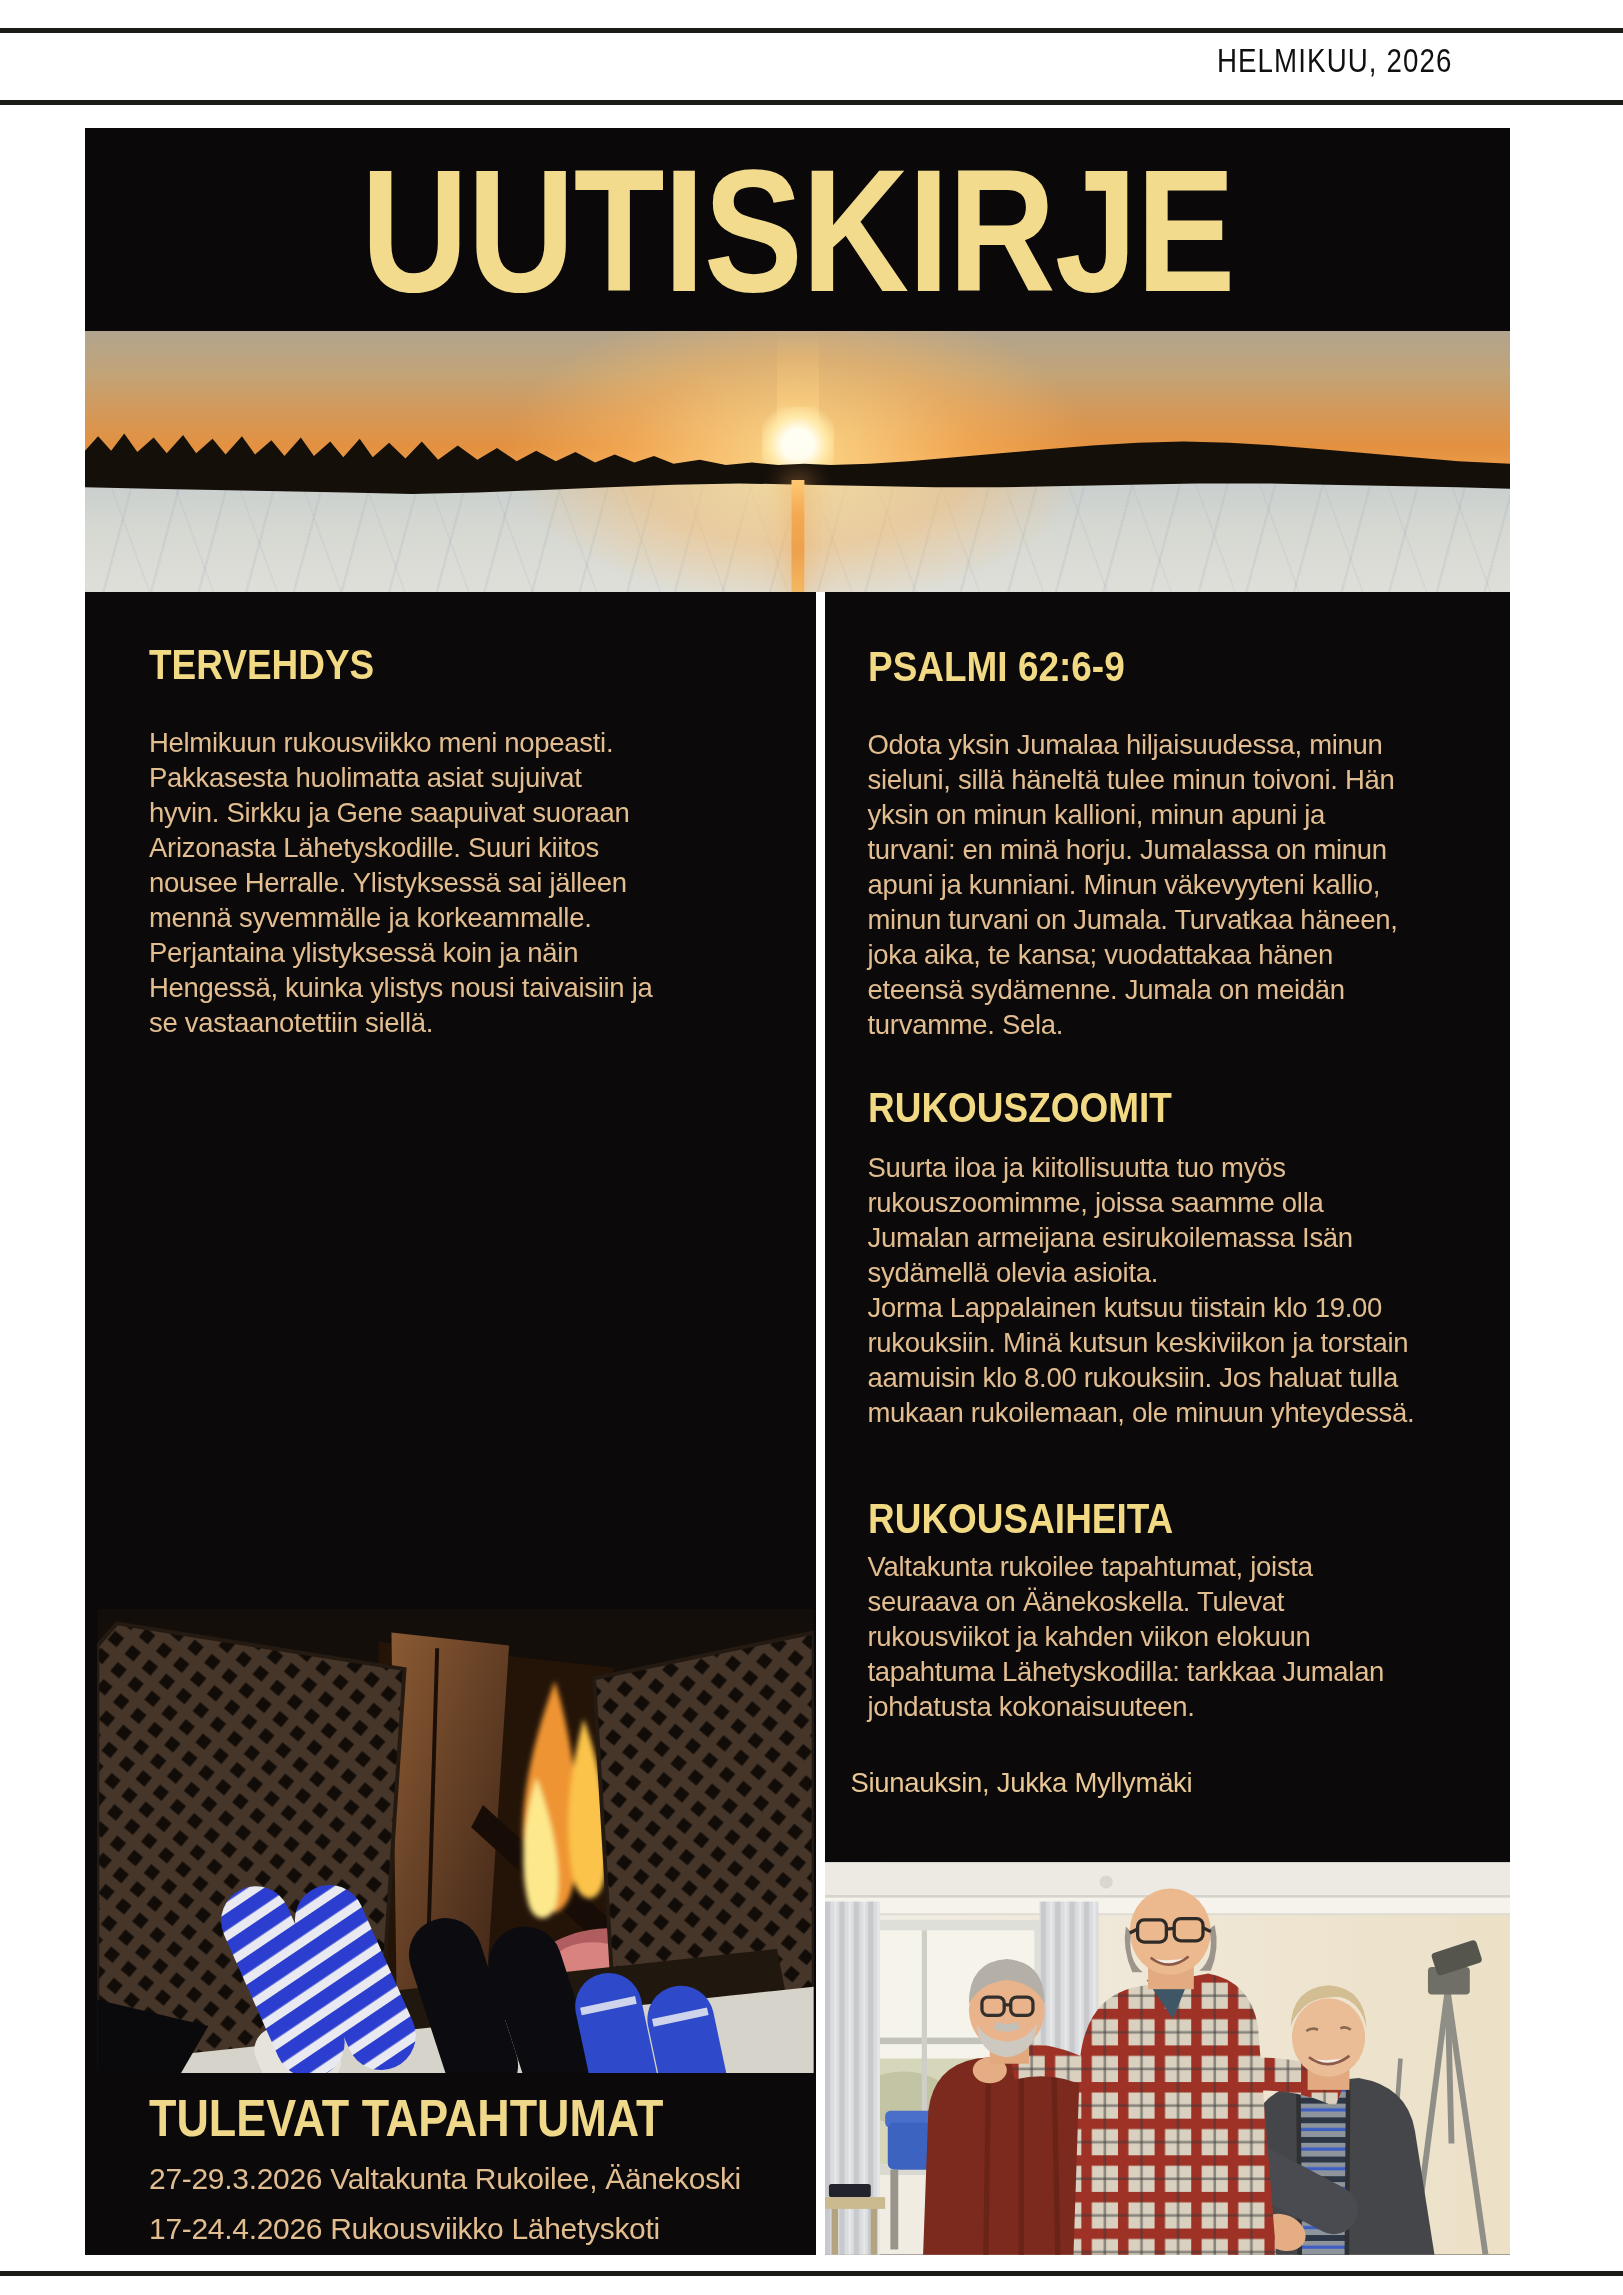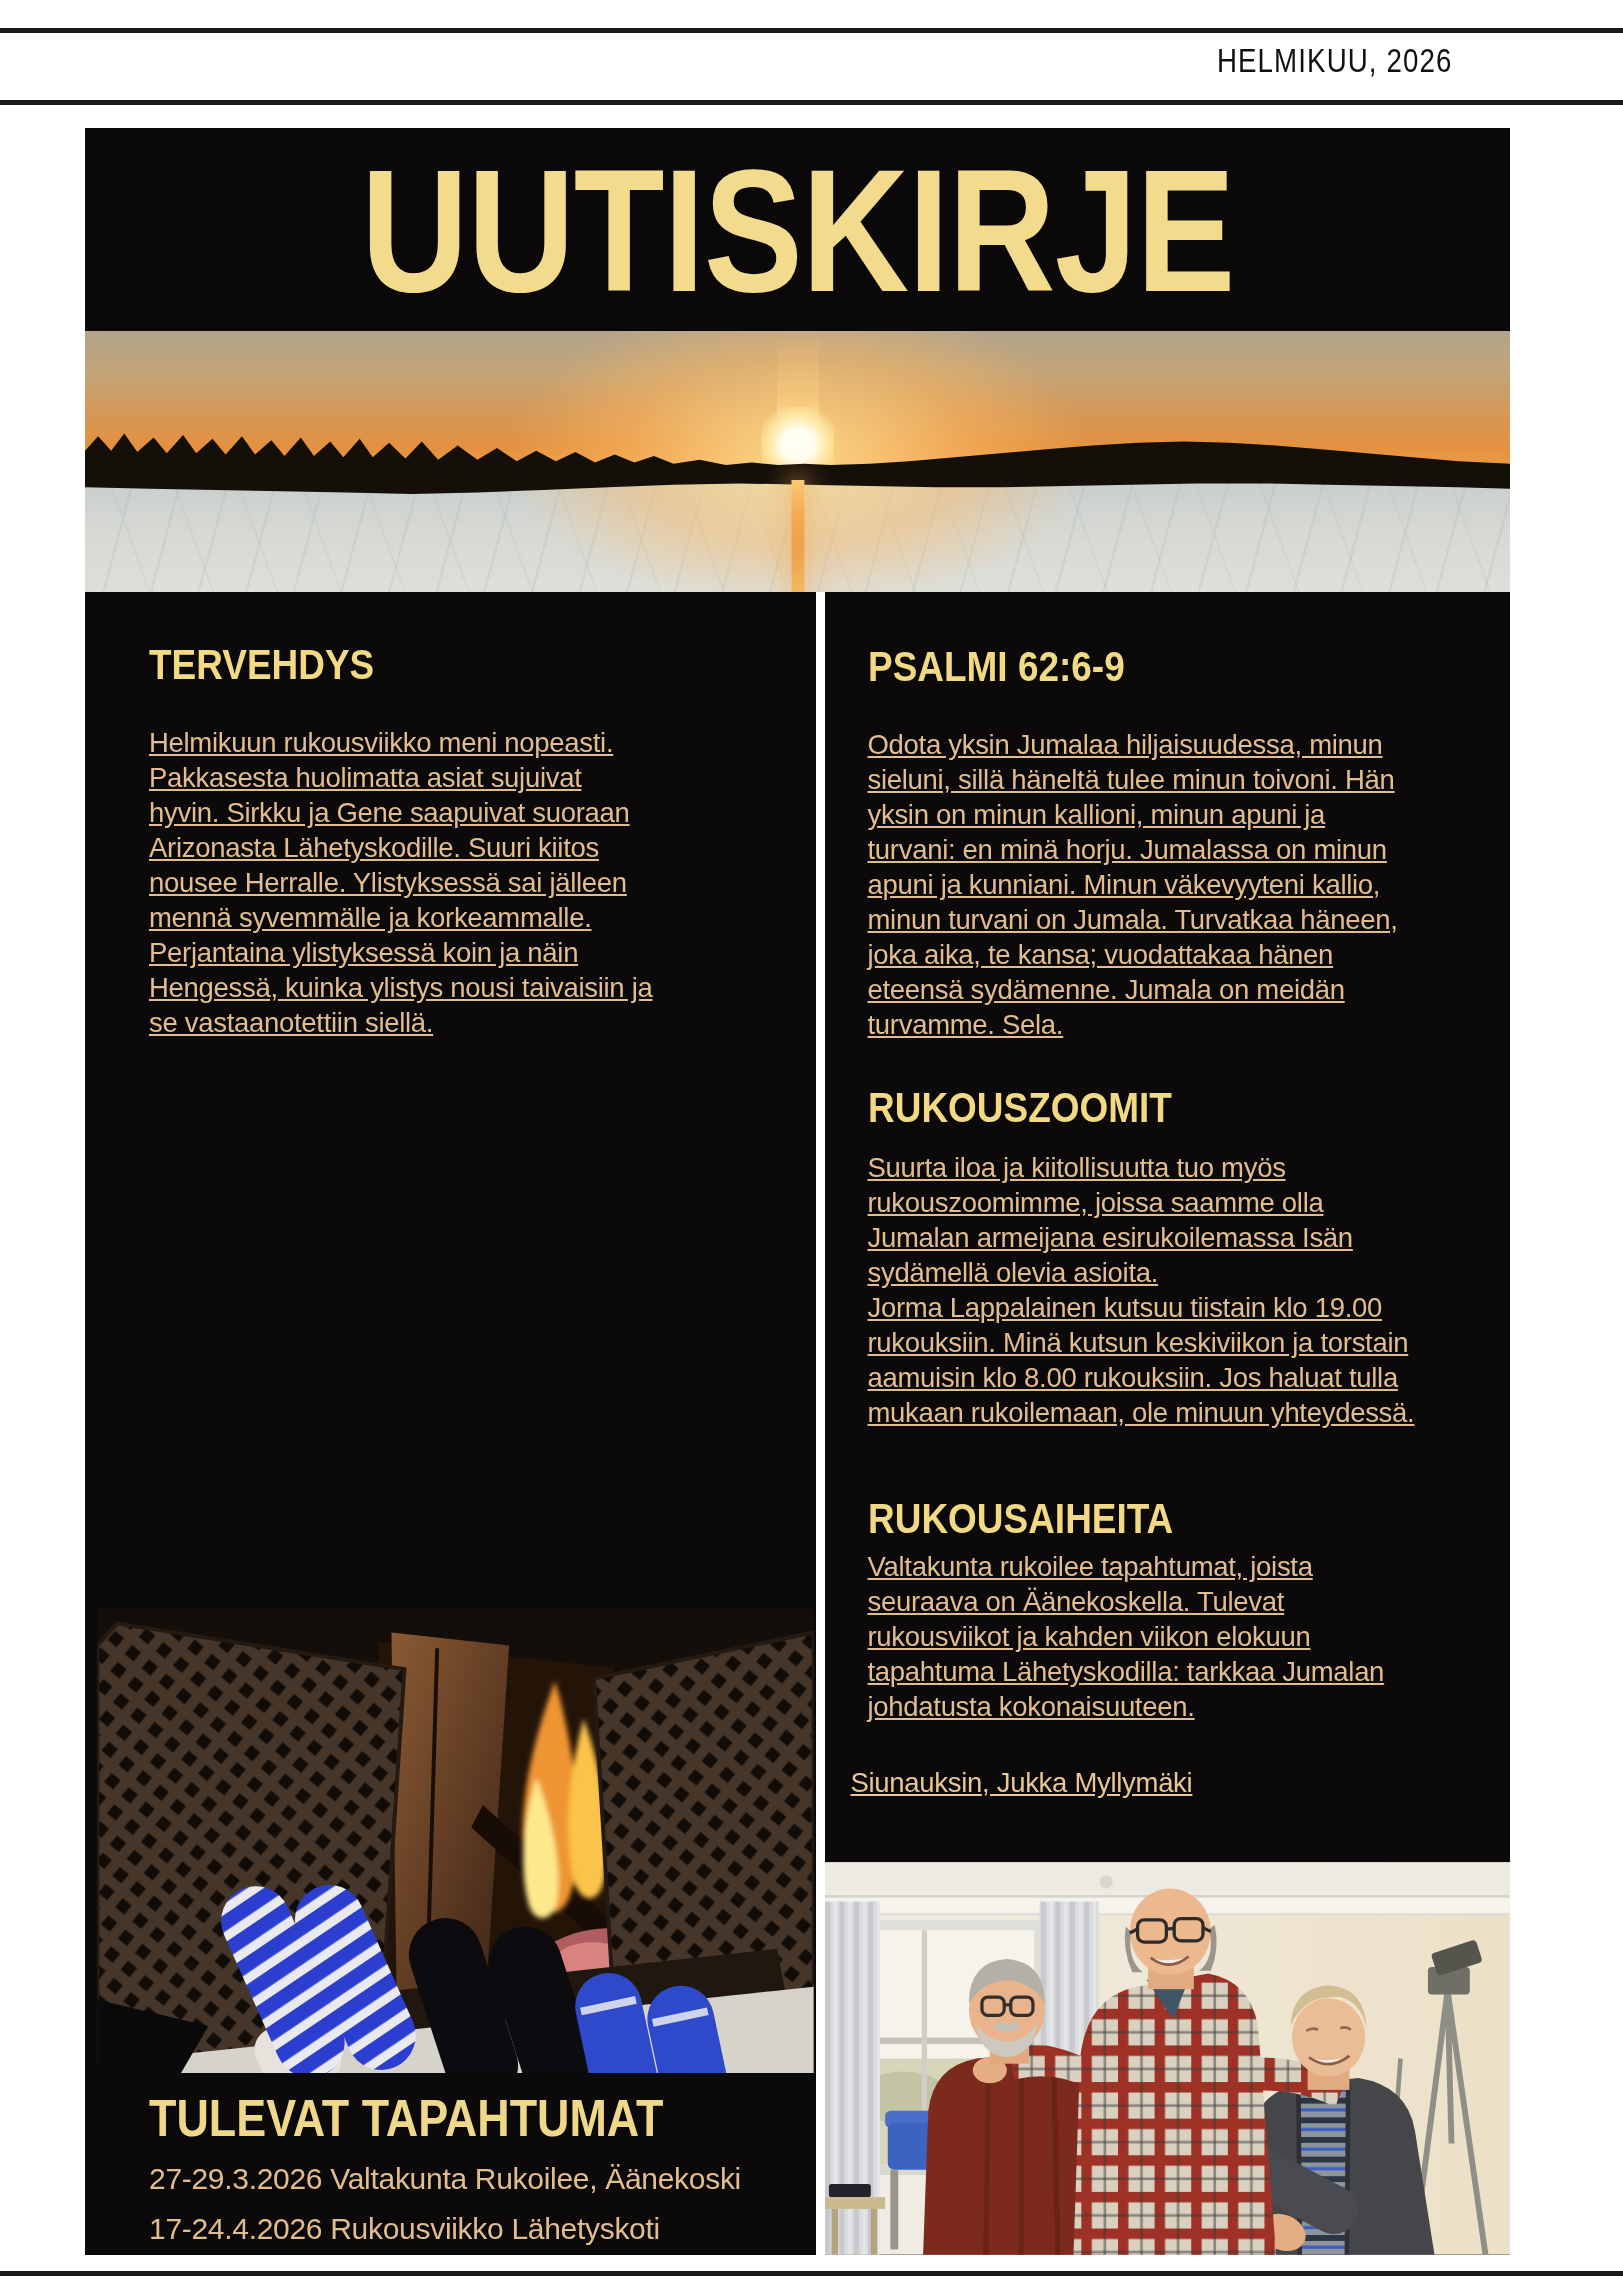--- a/index.html
+++ b/index.html
@@ -35,21 +35,21 @@
   .hero .reflection{position:absolute;left:50%;top:57%;bottom:0;width:13px;transform:translateX(-50%);
         background:linear-gradient(180deg,#ffc873 0%,#f3aa52 30%,#eda14c 62%,#f4b862 100%);
         box-shadow:0 0 22px 7.9px rgba(240,170,90,.35);}
   
   .columns{position:absolute;top:464px;left:0;right:0;bottom:0;display:flex;gap:8.5px;background:#ffffff;border-radius:25px;}
   .col-left{width:731px;background:#0b0909;position:relative;}
   .col-right{flex:1;background:#0b0909;position:relative;}
   .sec-h{font-weight:bold;color:#f2d983;font-size:42px;line-height:47px;letter-spacing:0;
         transform:scaleX(.88);transform-origin:0 50%;white-space:nowrap;margin:0;}
   .body-text{font-size:27.5px;line-height:35px;letter-spacing:-0.3px;color:#e2bd90;
-        white-space:pre-line;margin:0;text-decoration:underline;}
+        white-space:pre-line;margin:0;}
   .body-text.bold{font-weight:bold;color:#e6c192;}
   .col-left .sec-h{margin:49px 0 0 64px;}
   .col-left .p1{margin:37px 0 0 64px;}
   .col-left .p2{margin:47px 0 0 64px;}
   .col-left .p3{margin:37px 0 0 64px;}
   .col-left .p4{margin:26px 0 0 64px;}
   .photo-fire{position:absolute;top:1017px;left:11.8px;width:717px;height:464px;overflow:hidden;}
   .events-h{position:absolute;top:1499px;left:64px;font-size:51px;line-height:56px;font-weight:bold;
         color:#f0d88a;transform:scaleX(.88);transform-origin:0 50%;white-space:nowrap;margin:0;}
   .events{position:absolute;top:1562px;left:64px;font-size:30px;line-height:50px;letter-spacing:-0.3px;

